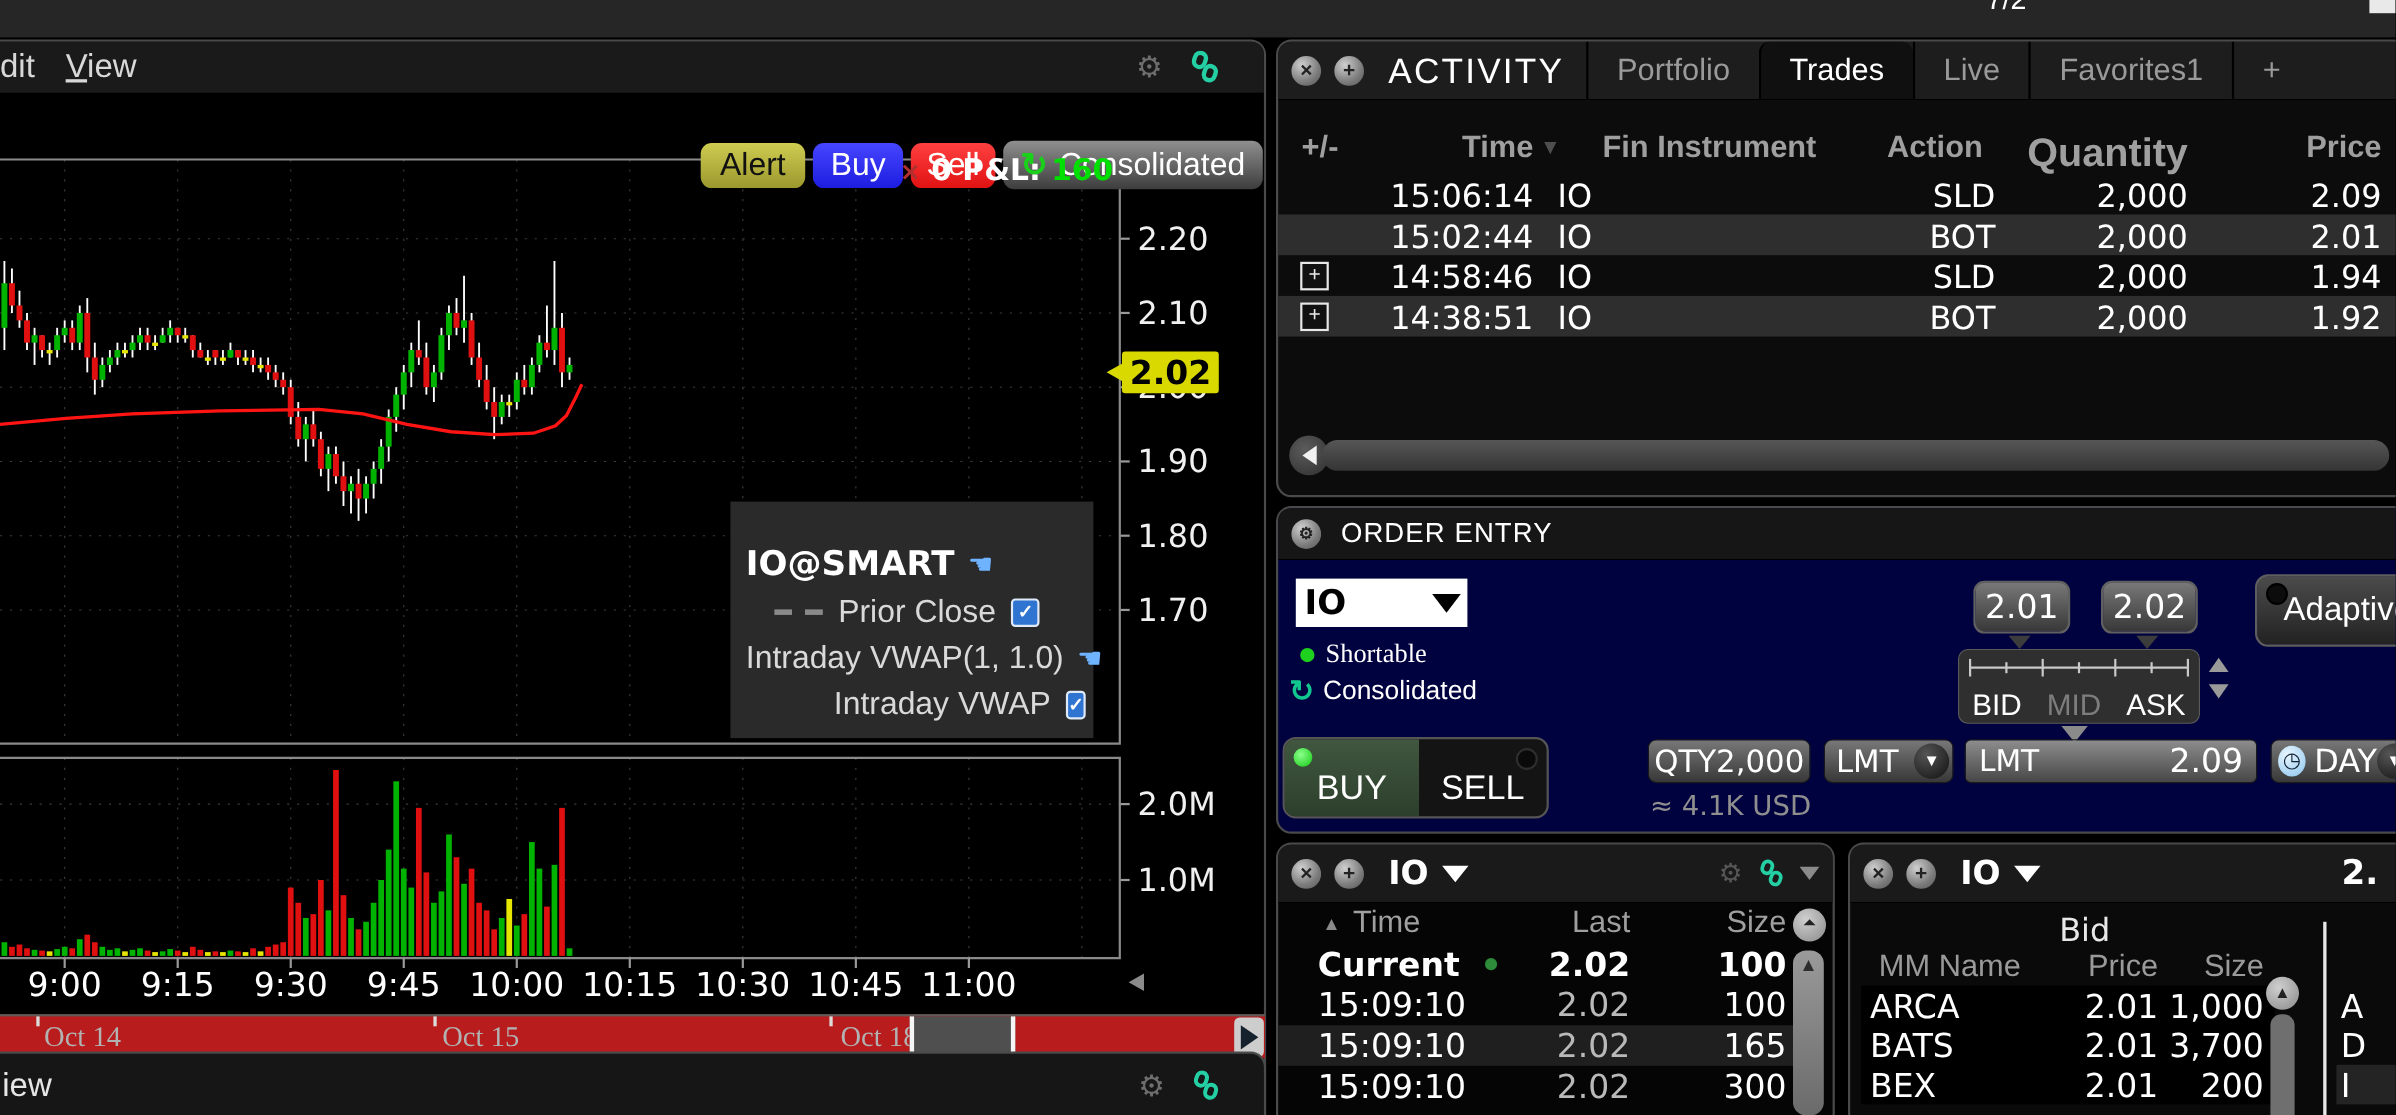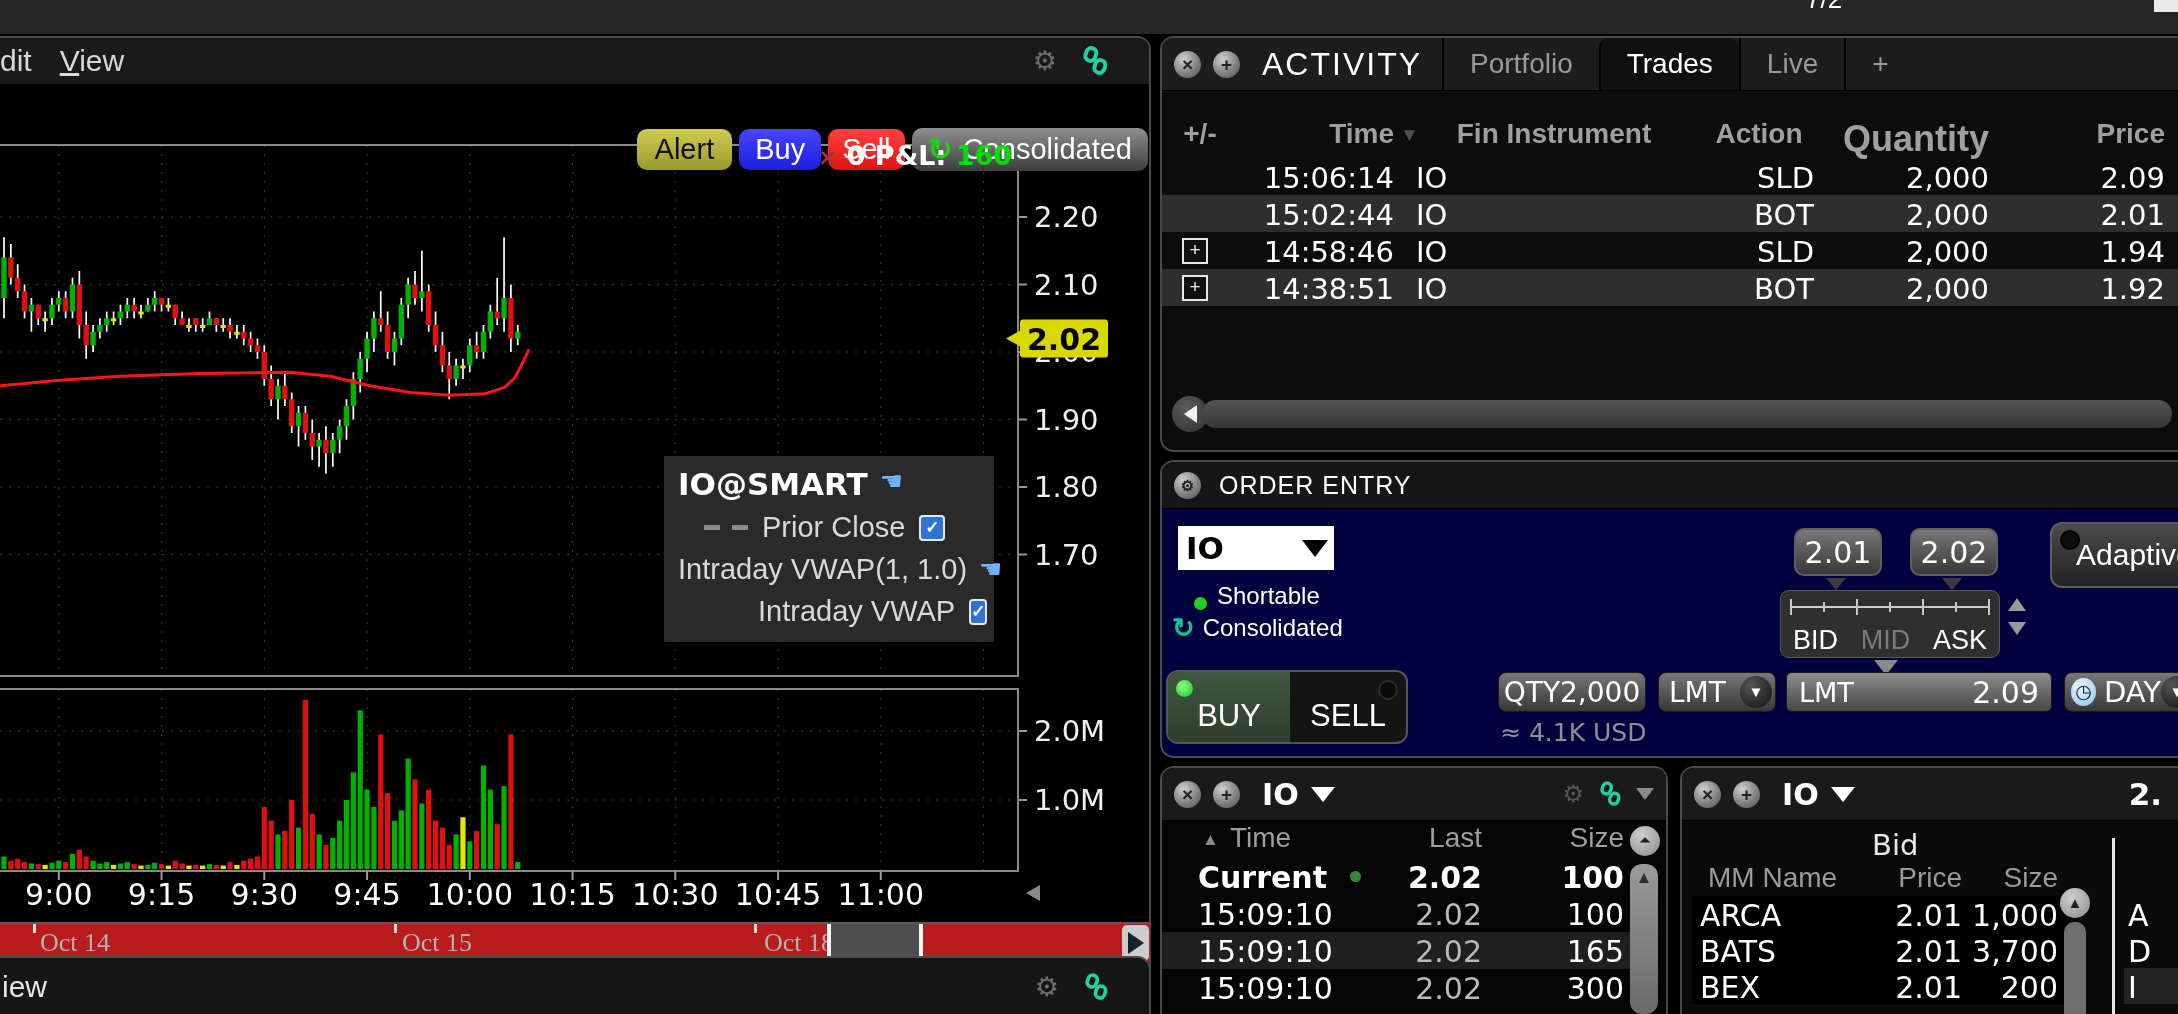--- a/index.html
+++ b/index.html
@@ -371,21 +371,21 @@
     </div>
   </div>
 
   <div class="abs num" style="left:818px;top:140px;font-size:27px;font-weight:bold;white-space:nowrap;">
     <span style="color:#b03030;font-size:23px;">×</span>
     <span style="color:#fff;">0 P&amp;L:</span>
     <span style="color:#00e000;">160</span>
   </div>
 
   <div class="abs" style="left:664px;top:456px;width:330px;background:rgba(45,45,45,0.93);padding:10px 8px 14px 14px;box-sizing:border-box;">
-    <div style="display:flex;align-items:flex-start;">
+    <div style="display:flex;align-items:center;margin-top:29px;">
       <span class="num" style="color:#fff;font-weight:bold;font-size:31px;">IO@SMART</span>
       <span class="hand" style="margin-left:12px;">☚</span>
     </div>
     <div class="legend-row" style="margin-left:26px;">
       <span style="width:44px;height:5px;background:repeating-linear-gradient(90deg,#8a8a8a 0 16px,transparent 16px 28px);margin-right:14px;"></span>
       <span>Prior Close</span>
       <span class="chk" style="margin-left:14px;">✓</span>
     </div>
     <div class="legend-row">
       <span>Intraday VWAP(1, 1.0)</span>
@@ -434,20 +434,21 @@
 
   <div class="win" style="left:1160px;top:36px;width:1030px;height:416px;background:#0c0c0c;">
     <div class="winhead" style="background:#1d1d1d;">
       <div class="circbtn">×</div>
       <div class="circbtn">+</div>
       <span style="color:#fff;font-size:32px;letter-spacing:2px;margin:0 20px 0 22px;">ACTIVITY</span>
       <div id="activity-tabs" style="display:flex;height:52px;">
           <div class="tab">Portfolio</div>
           <div class="tab active">Trades</div>
           <div class="tab">Live</div>
+          <div class="tab">Favorites1</div>
           <div class="tab">+</div>
         </div>
     </div>
     <div id="activity-table" style="position:absolute;left:0;top:56px;width:100%;height:290px;">
         <div style="position: relative; height: 40px; margin-top: 24px;">
           <div style="position: absolute; left: 6px; width: 64px; text-align: center; color: rgb(159, 159, 159); font-weight: bold; font-size: 28px;">+/-</div>
           <div style="position: absolute; left: 70px; width: 162px; text-align: right; color: rgb(159, 159, 159); font-weight: bold; font-size: 28px;">Time</div>
           <div style="position: absolute; left: 242px; width: 300px; color: rgb(159, 159, 159); font-weight: bold; font-size: 28px; text-align: center;">Fin Instrument</div>
           <div style="position: absolute; left: 542px; width: 110px; color: rgb(159, 159, 159); font-weight: bold; font-size: 28px; text-align: center;">Action</div>
           <div style="position: absolute; left: 652px; width: 175px; text-align: right; color: rgb(159, 159, 159); font-weight: bold; font-size: 36px;">Quantity</div>
@@ -496,21 +497,21 @@
   <div class="win" style="left:1160px;top:460px;width:1030px;height:298px;background:#00023f;">
     <div class="winhead" style="height:46px;background:#161616;">
       <div class="circbtn" style="font-size:15px;">⚙</div>
       <span style="color:#fff;font-size:25px;letter-spacing:1px;margin-left:18px;">ORDER ENTRY</span>
     </div>
 
     <div style="position:absolute;left:16px;top:64px;width:156px;height:44px;background:#fff;display:flex;align-items:center;">
       <span class="num" style="color:#000;font-weight:bold;font-size:31px;margin-left:8px;flex:1;">IO</span>
       <span style="width:0;height:0;border-left:13px solid transparent;border-right:13px solid transparent;border-top:17px solid #000;margin-right:6px;"></span>
     </div>
-    <div style="position:absolute;left:32px;top:120px;display:flex;align-items:flex-end;">
+    <div style="position:absolute;left:20px;top:120px;display:flex;align-items:center;font-family:Liberation Serif, serif;">
       <span class="dot" style="width:13px;height:13px;background:#1fd11f;"></span>
       <span style="color:#fff;font-size:24px;margin-left:10px;">Shortable</span>
     </div>
     <div style="position:absolute;left:10px;top:150px;display:flex;align-items:center;">
       <span style="color:#12c78f;font-size:27px;font-weight:bold;">↻</span>
       <span style="color:#fff;font-size:24px;margin-left:8px;">Consolidated</span>
     </div>
 
     <div class="gradbtn num" style="position:absolute;left:632px;top:66px;width:88px;height:48px;justify-content:center;font-size:30px;border-radius:10px;border:2px solid #606060;">
       <span>2.01</span>

